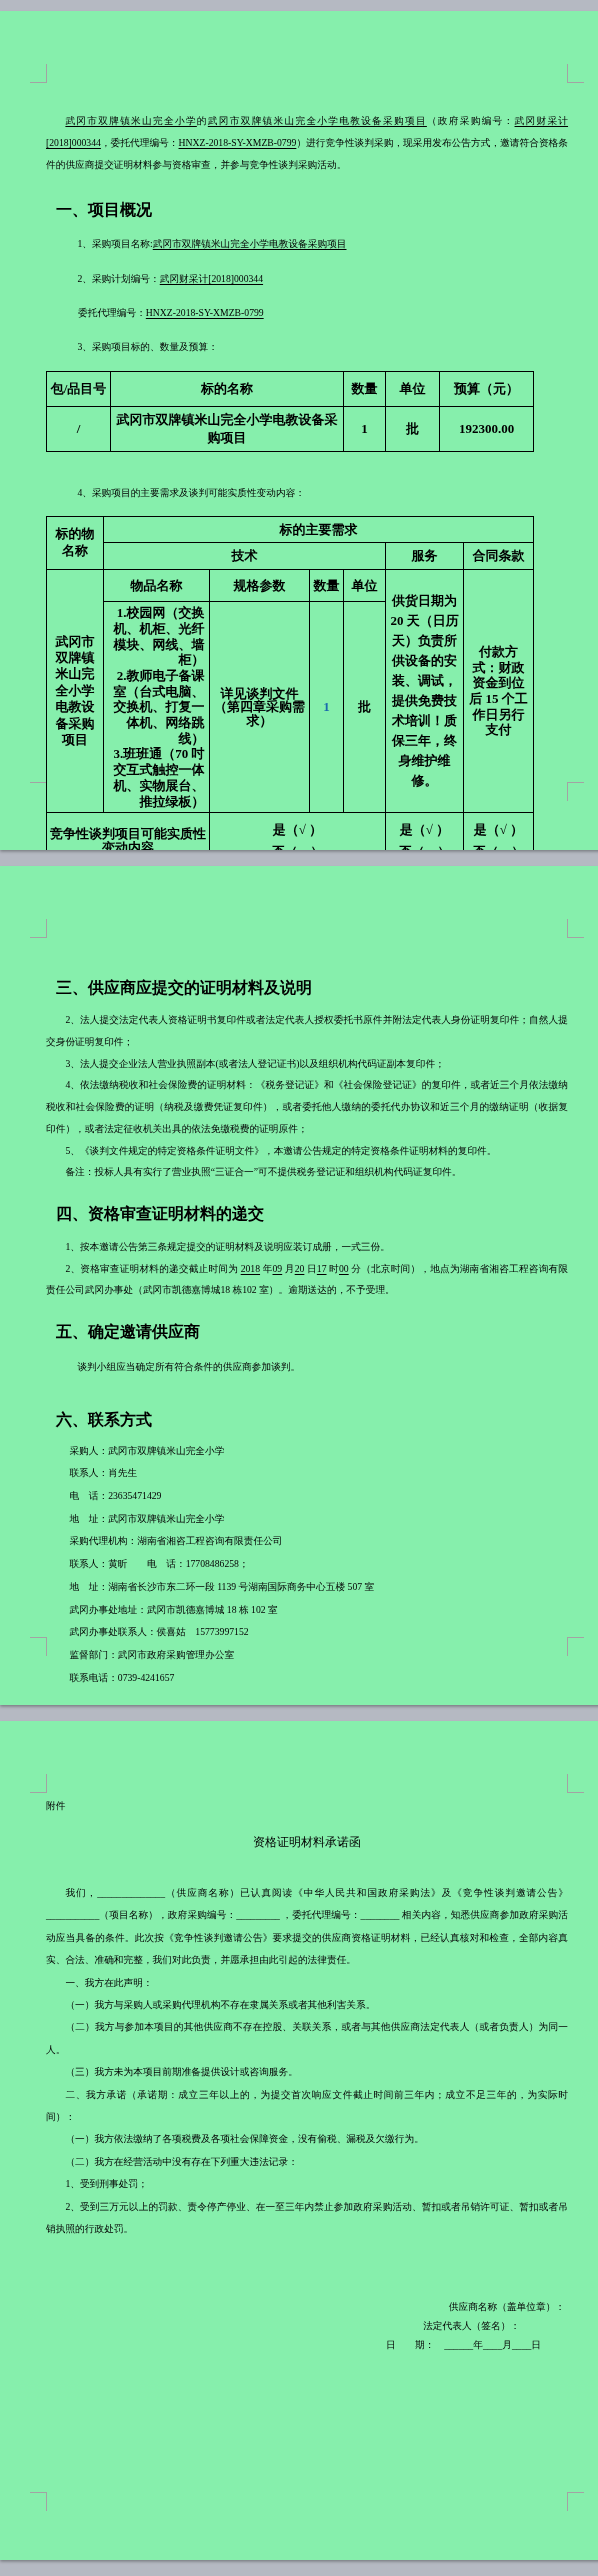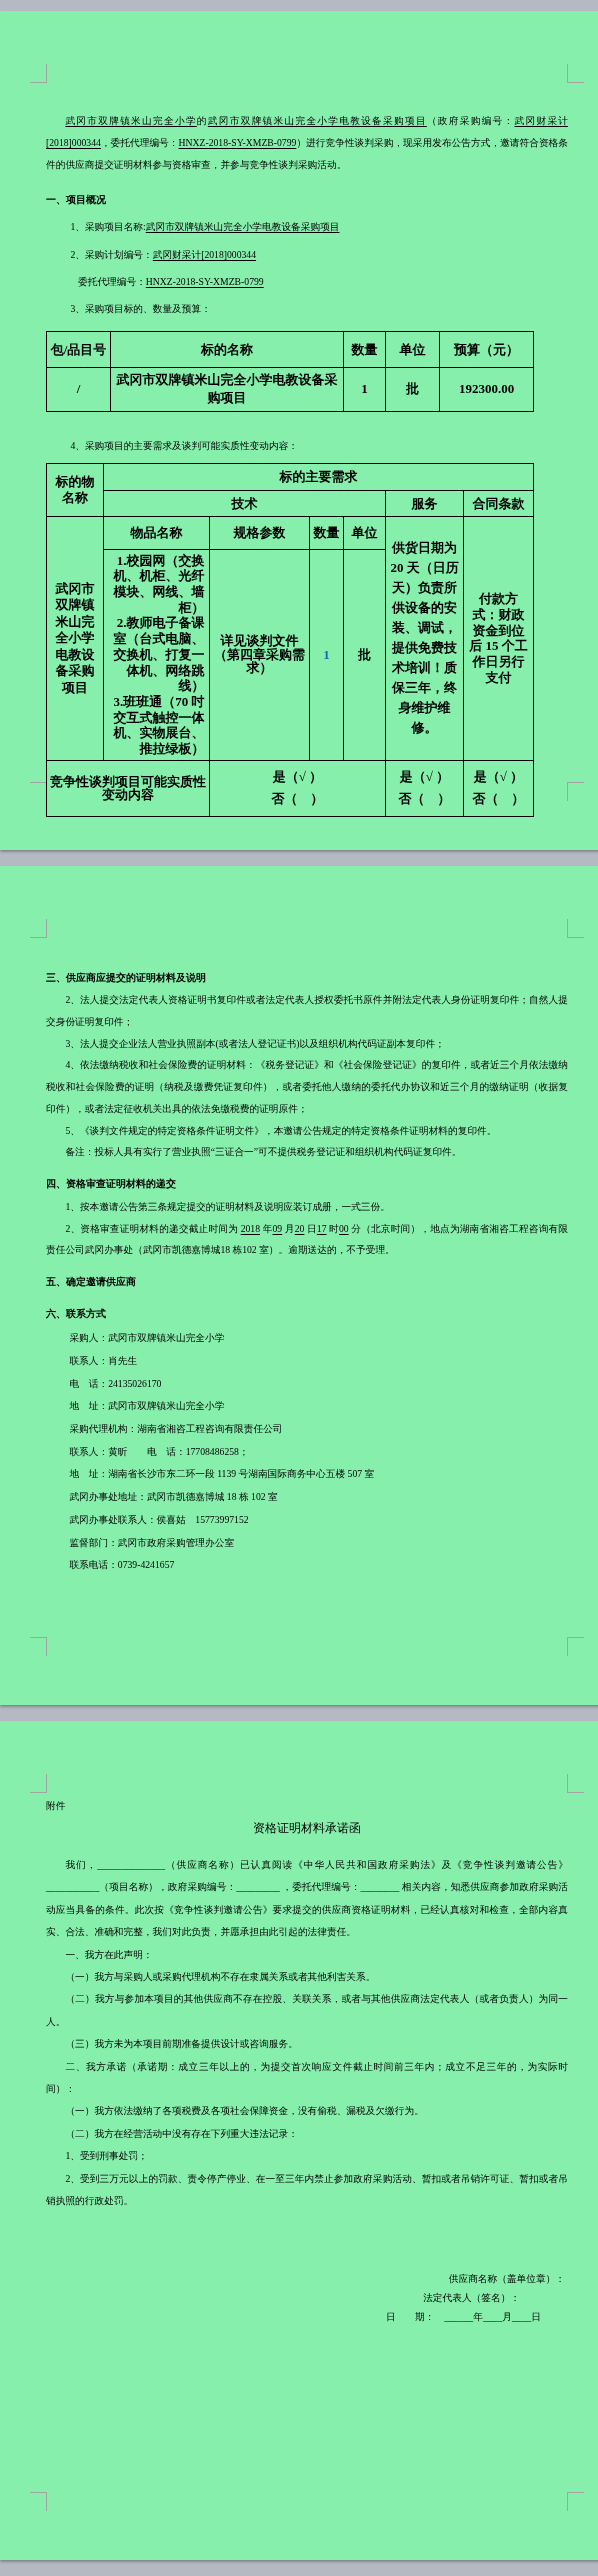--- a/index.html
+++ b/index.html
@@ -27,22 +27,22 @@
   .mark.tr{right:30px;top:53px;border-left-width:0.7px;border-bottom-width:0.7px;}
   .mark.bl{left:30px;bottom:49px;border-right-width:0.7px;border-top-width:0.7px;}
   .mark.br{right:30px;bottom:49px;border-left-width:0.7px;border-top-width:0.7px;}
 
   .content{position:absolute;left:46px;right:46px;top:71px;bottom:67px;font-size:9.7px;}
 
   .para{line-height:21.7px;text-align:justify;margin:0;}
   .indent{text-indent:2em;}
   .u{text-decoration:underline;text-underline-offset:2.2px;}
 
-  h3.sec{font-size:10px;font-weight:bold;margin:0;line-height:22.4px;}
-  .li1{margin:5px;padding-left:2em;line-height:22.4px;}
+  h3.sec{font-size:16px;font-weight:bold;margin:10px;line-height:22.4px;}
+  .li1{margin:12px;padding-left:2em;line-height:22.4px;}
   .li2{margin:0;padding-left:3.3em;line-height:22.4px;}
 
   table{border-collapse:collapse;table-layout:fixed;width:487px;}
   td,th{border:0.7px solid #000;text-align:center;vertical-align:middle;
         padding:0.7px 2.2px;font-weight:bold;font-size:13px;overflow:hidden;}
   .t1{margin-top:10.5px;}
   .t1 th{height:33px;}
   .t1 td{height:42px;}
 
   .t2{margin-top:6px;font-size:9.3px;}
@@ -54,21 +54,21 @@
   .t2 .svc-cell{line-height:20px;}
   .t2 .ct-cell{line-height:15.7px;margin-left:8px;}
   .t2 .yn{line-height:22.4px;}
   .t2 .chg td{height:54px;}
   .blue{color:#1a6aad;}
 
   .contact-line{margin:4px;padding-left:2em;line-height:18.7px;}
   .date-line{margin:0;text-align:right;padding-right:18px;line-height:22.4px;}
 
   .att-label{margin:0;line-height:19.4px;}
-  .doc-title{margin:2px;text-align:center;font-size:12px;line-height:22.4px;}
+  .doc-title{margin:16px;text-align:center;font-size:12px;line-height:22.4px;}
   .p3 .para{line-height:22.4px;}
   .sign{margin:0;text-align:right;line-height:18.7px;}
   .sign.name{padding-right:3px;}
   .sign.rep{padding-right:48px;}
   .sign.date{padding-right:27px;}
 </style>
 </head>
 <body>
 
 <div class="page">
@@ -186,25 +186,26 @@
     <p class="para indent">3、法人提交企业法人营业执照副本(或者法人登记证书)以及组织机构代码证副本复印件；</p>
     <p class="para indent">4、依法缴纳税收和社会保险费的证明材料：《税务登记证》和《社会保险登记证》的复印件，或者近三个月依法缴纳税收和社会保险费的证明（纳税及缴费凭证复印件），或者委托他人缴纳的委托代办协议和近三个月的缴纳证明（收据复印件），或者法定征收机关出具的依法免缴税费的证明原件；</p>
     <p class="para indent">5、《谈判文件规定的特定资格条件证明文件》，本邀请公告规定的特定资格条件证明材料的复印件。</p>
     <p class="para indent">备注：投标人具有实行了营业执照“三证合一”可不提供税务登记证和组织机构代码证复印件。</p>
     <div style="height:10.5px;"></div>
     <h3 class="sec">四、资格审查证明材料的递交</h3>
     <p class="para indent">1、按本邀请公告第三条规定提交的证明材料及说明应装订成册，一式三份。</p>
     <p class="para indent"><span>2、资格审查证明材料的递交截止时间为 </span><span class="u">2018</span><span> 年</span><span class="u">09</span><span> 月</span><span class="u">20</span><span> 日</span><span class="u">17</span><span> 时</span><span class="u">00</span><span> 分（北京时间），地点为湖南省湘咨工程咨询有限责任公司武冈办事处（武冈市凯德嘉博城18 栋102 室）。逾期送达的，不予受理。</span></p>
     <div style="height:10.5px;"></div>
     <h3 class="sec">五、确定邀请供应商</h3>
+    <p class="li1">谈判小组应当确定所有符合条件的供应商参加谈判。</p>
     <div style="height:9px;"></div>
     <h3 class="sec">六、联系方式</h3>
     <p class="contact-line">采购人：武冈市双牌镇米山完全小学</p>
     <p class="contact-line">联系人：肖先生</p>
-    <p class="contact-line">电　话：24135026170</p>
+    <p class="contact-line">电　话：23635471429</p>
     <p class="contact-line">地　址：武冈市双牌镇米山完全小学</p>
     <p class="contact-line">采购代理机构：湖南省湘咨工程咨询有限责任公司</p>
     <p class="contact-line">联系人：黄昕　　电　话：17708486258；</p>
     <p class="contact-line">地　址：湖南省长沙市东二环一段 1139 号湖南国际商务中心五楼 507 室</p>
     <p class="contact-line">武冈办事处地址：武冈市凯德嘉博城 18 栋 102 室</p>
     <p class="contact-line">武冈办事处联系人：侯喜姑　15773997152</p>
     <p class="contact-line">监督部门：武冈市政府采购管理办公室</p>
     <p class="contact-line">联系电话：0739-4241657</p>
   </div>
 </div>

